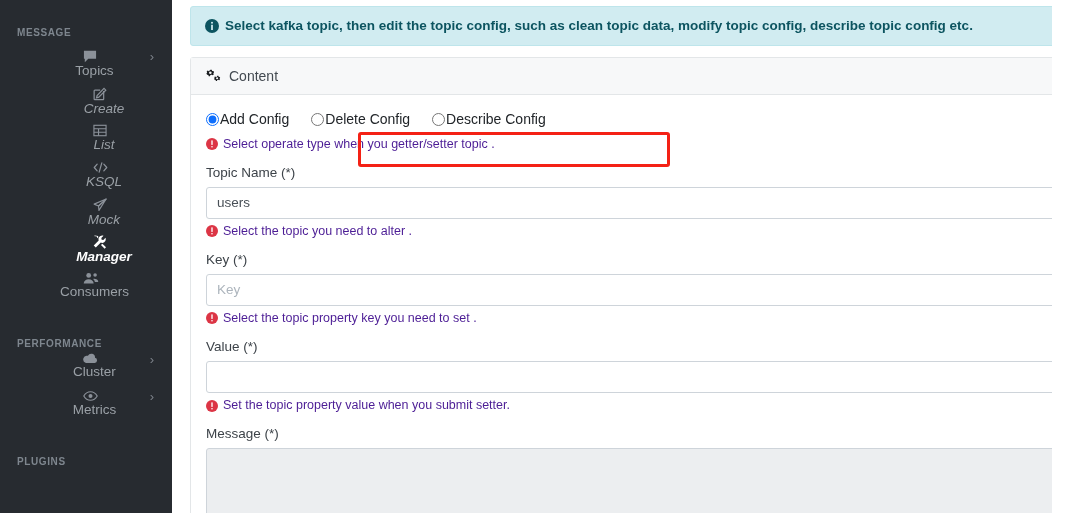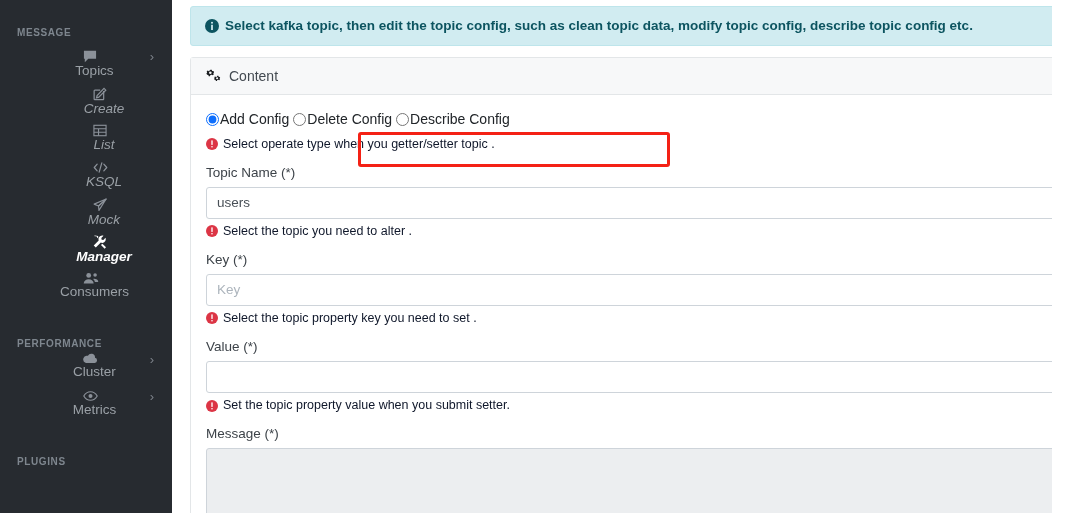--- a/index.html
+++ b/index.html
@@ -142,21 +142,21 @@
     display: flex;
     align-items: center;
     font-size: 14px;
     color: #212529;
     padding: 3px 0 4px 0;
     line-height: 1.1;
   }
   .radio-row label {
     display: inline-flex;
     align-items: center;
-    margin-right: 4px;
+    margin-right: 22px;
     cursor: pointer;
     white-space: nowrap;
   }
   .radio-row input[type=radio] {
     margin: 0 1px 0 0;
     width: 13px; height: 13px;
     vertical-align: middle;
     accent-color: #0d6efd;
   }
 
@@ -175,21 +175,21 @@
   }
   .form-control::placeholder { color: #adb5bd; }
 
   textarea.form-control {
     height: 70px;
     background: #eceef0;
     resize: none;
   }
 
   .help-error {
-    color: #0f172a;
+    color: #4c1d95;
     font-size: 12.5px;
     margin-top: 5px;
     display: flex;
     align-items: center;
     line-height: 1.2;
   }
   .help-error .he-icon {
     margin-right: 5px;
     display: inline-flex;
     align-items: center;

